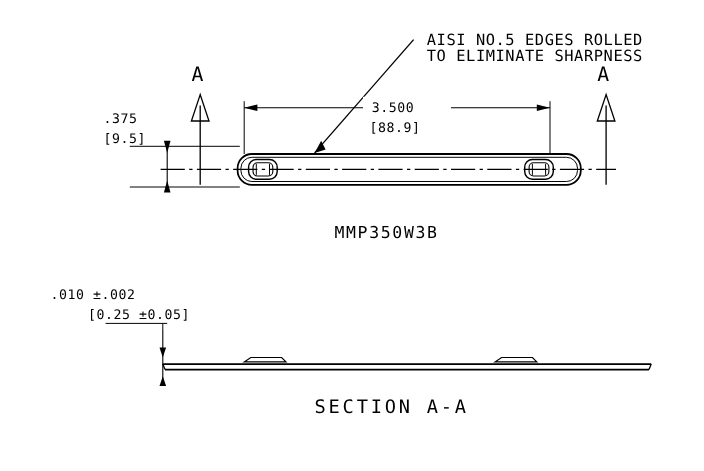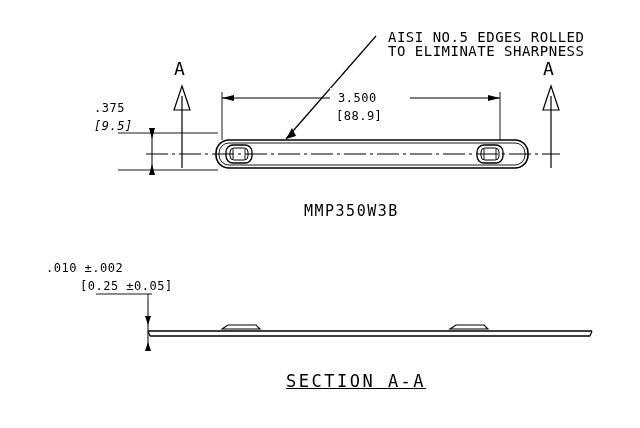--- a/index.html
+++ b/index.html
@@ -128,23 +128,23 @@
   </g>
 </svg>
 
 <div class="note-text" style="left:388px; top:30px;">AISI NO.5 EDGES ROLLED</div>
 <div class="note-text" style="left:388px; top:44px;">TO ELIMINATE SHARPNESS</div>
 
 <div class="dim-text" style="left:338px; top:90px;">3.500</div>
 <div class="dim-text" style="left:336px; top:108px;">[88.9]</div>
 
 <div class="dim-text" style="left:94px; top:100px;">.375</div>
-<div class="dim-text" style="left:94px; top:118px;font-style:italic;">[9.5]</div>
+<div class="dim-text" style="left:94px; top:118px;">[9.5]</div>
 
 <div class="dim-text" style="left:46px; top:260px;">.010 ±.002</div>
 <div class="dim-text" style="left:44px; top:278px;margin-left:36px;">[0.25 ±0.05]</div>
 
 <div class="datum-letter" style="left:174px; top:58px;">A</div>
 <div class="datum-letter" style="left:543px; top:58px;">A</div>
 
 <div class="part-label" style="left:304px; top:202px;">MMP350W3B</div>
 
-<div class="section-label" style="left:286px; top:371px;text-decoration:underline;">SECTION A-A</div>
+<div class="section-label" style="left:286px; top:360px;">SECTION A-A</div>
 
 </body></html>

